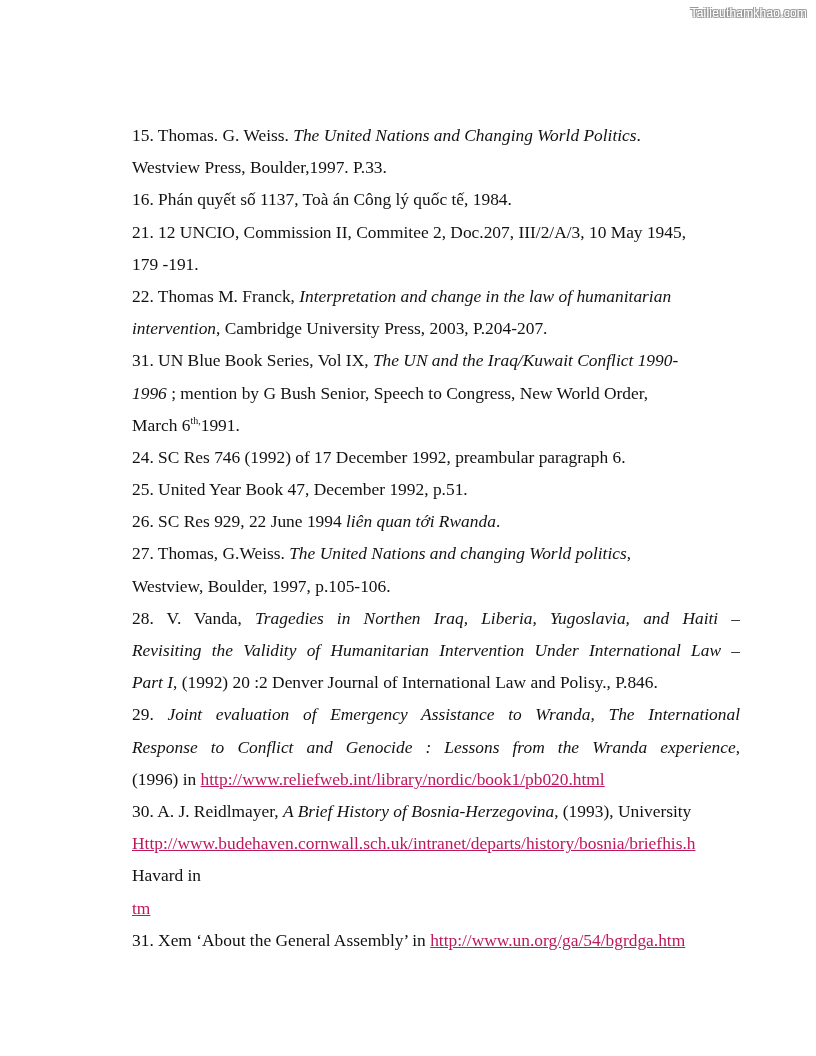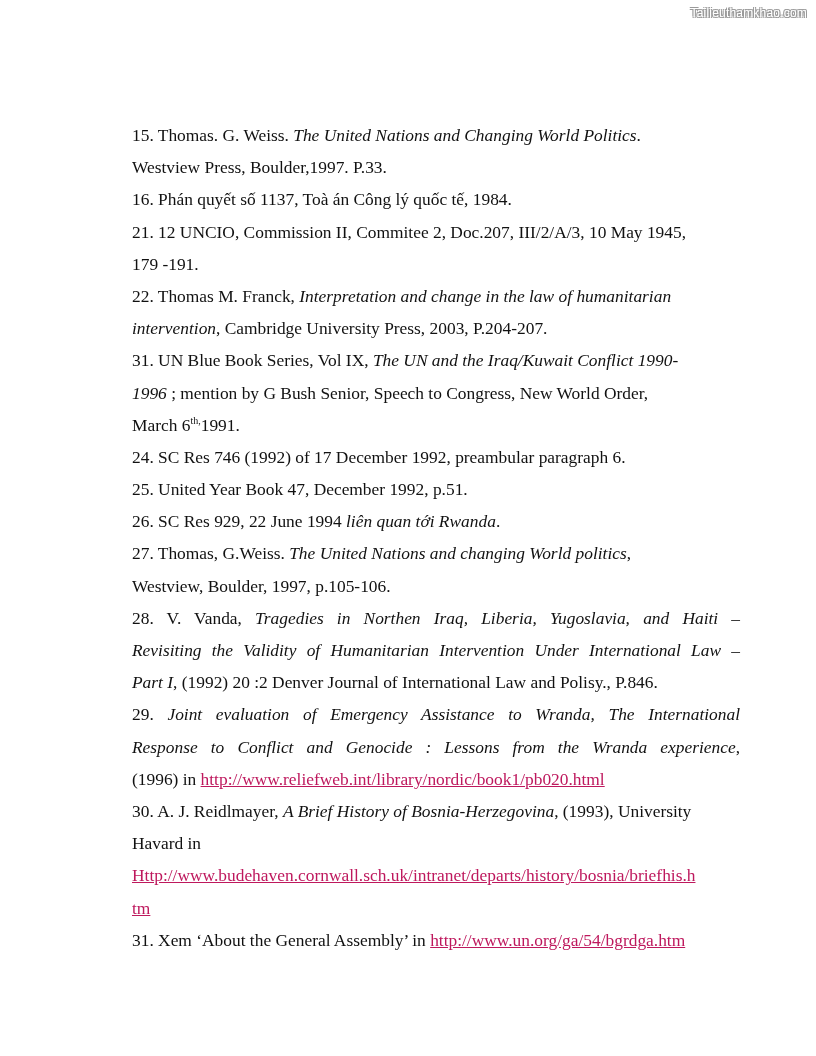--- a/index.html
+++ b/index.html
@@ -55,19 +55,19 @@
 
   <div class="line just"><span>28. V. Vanda, </span><i>Tragedies in Northen Iraq, Liberia, Yugoslavia, and Haiti</i><span> –</span></div>
   <div class="line just"><i>Revisiting the Validity of Humanitarian Intervention Under International Law</i><span> –</span></div>
   <div class="line"><i>Part I</i><span>, (1992) 20 :2 Denver Journal of International Law and Polisy., P.846.</span></div>
 
   <div class="line just"><span>29. </span><i>Joint evaluation of Emergency Assistance to Wranda, The International</i></div>
   <div class="line just"><i>Response to Conflict and Genocide : Lessons from the Wranda experience</i><span>,</span></div>
   <div class="line"><span>(1996) in </span><a href="#">http://www.reliefweb.int/library/nordic/book1/pb020.html</a></div>
 
   <div class="line"><span>30. A. J. Reidlmayer, </span><i>A Brief History of Bosnia-Herzegovina</i><span>, (1993), University</span></div>
+  <div class="line"><a href="#">Http://www.budehaven.cornwall.sch.uk/intranet/departs/history/bosnia/briefhis.h</a></div>
   <div class="line">Havard in</div>
-  <div class="line"><a href="#">Http://www.budehaven.cornwall.sch.uk/intranet/departs/history/bosnia/briefhis.h</a></div>
   <div class="line"><a href="#">tm</a></div>
 
   <div class="line"><span>31.  Xem ‘About the General Assembly’ in </span><a href="#">http://www.un.org/ga/54/bgrdga.htm</a></div>
 
 </div>
 
 </body></html>

